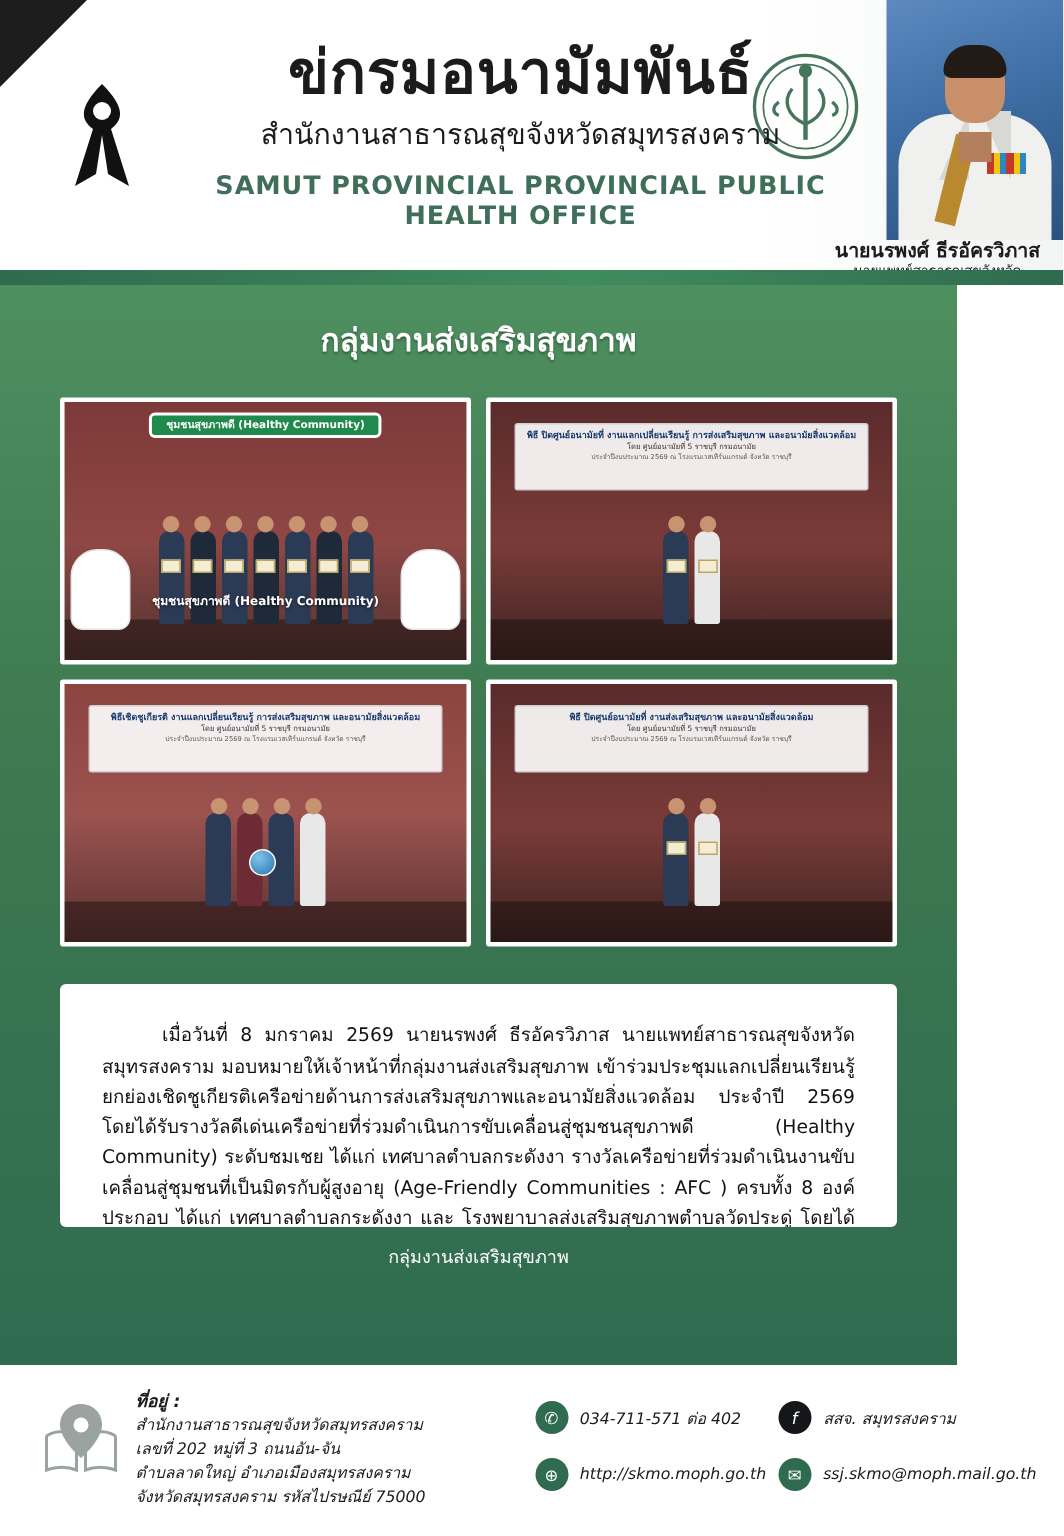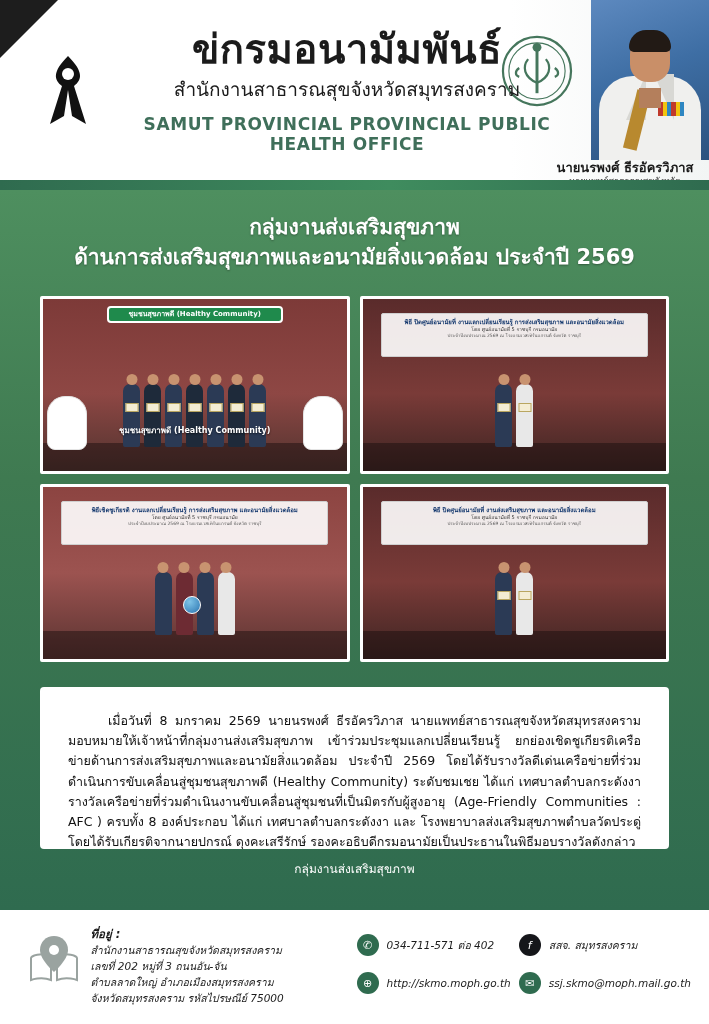--- a/index.html
+++ b/index.html
@@ -168,21 +168,21 @@
   .header-rule {
     position: absolute;
     left: 0; bottom: 0;
     width: 709px; height: 10px;
     background: linear-gradient(90deg,#2f6b4f 0%,#3f8c5e 55%,#2f6b4f 100%);
   }
 
   
   .body-green {
     position: relative;
-    width: 709px;
+    width: 638px;
     height: 720px;
     background: linear-gradient(180deg,#4e8f5f 0%, #3f7a51 40%, #2f6b4f 100%);
     padding: 16px 14px 0 14px;
   }
   .headline {
     text-align: center;
     color: #ffffff;
     font-size: 21px;
     font-weight: bold;
     line-height: 1.45;
@@ -451,21 +451,20 @@
       <div class="pc-role">นายแพทย์สาธารณสุขจังหวัดสมุทรสงคราม</div>
     </div>
 
     <div class="header-rule"></div>
   </div>
 
   <div class="body-green">
 
     <div class="headline">
       <div>กลุ่มงานส่งเสริมสุขภาพ</div>
-      <div>ด้านการส่งเสริมสุขภาพและอนามัยสิ่งแวดล้อม ประจำปี 2569</div>
     </div>
 
     <div class="photo-grid">
 
       <div class="photo ph1">
         <div class="ph1-topbanner">ชุมชนสุขภาพดี (Healthy Community)</div>
         <div class="stage-strip"></div>
         <div class="mascot-l"></div>
         <div class="mascot-r"></div>
         <div class="people-row">

